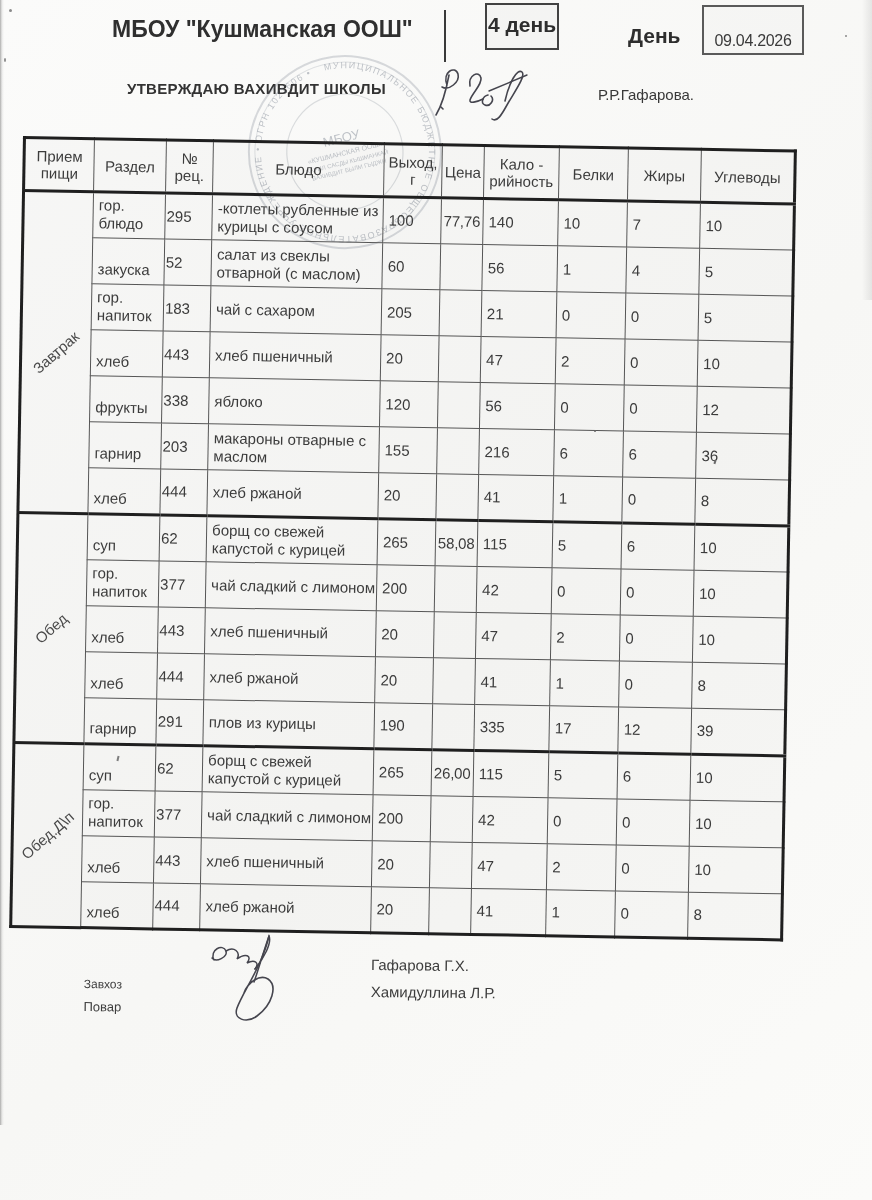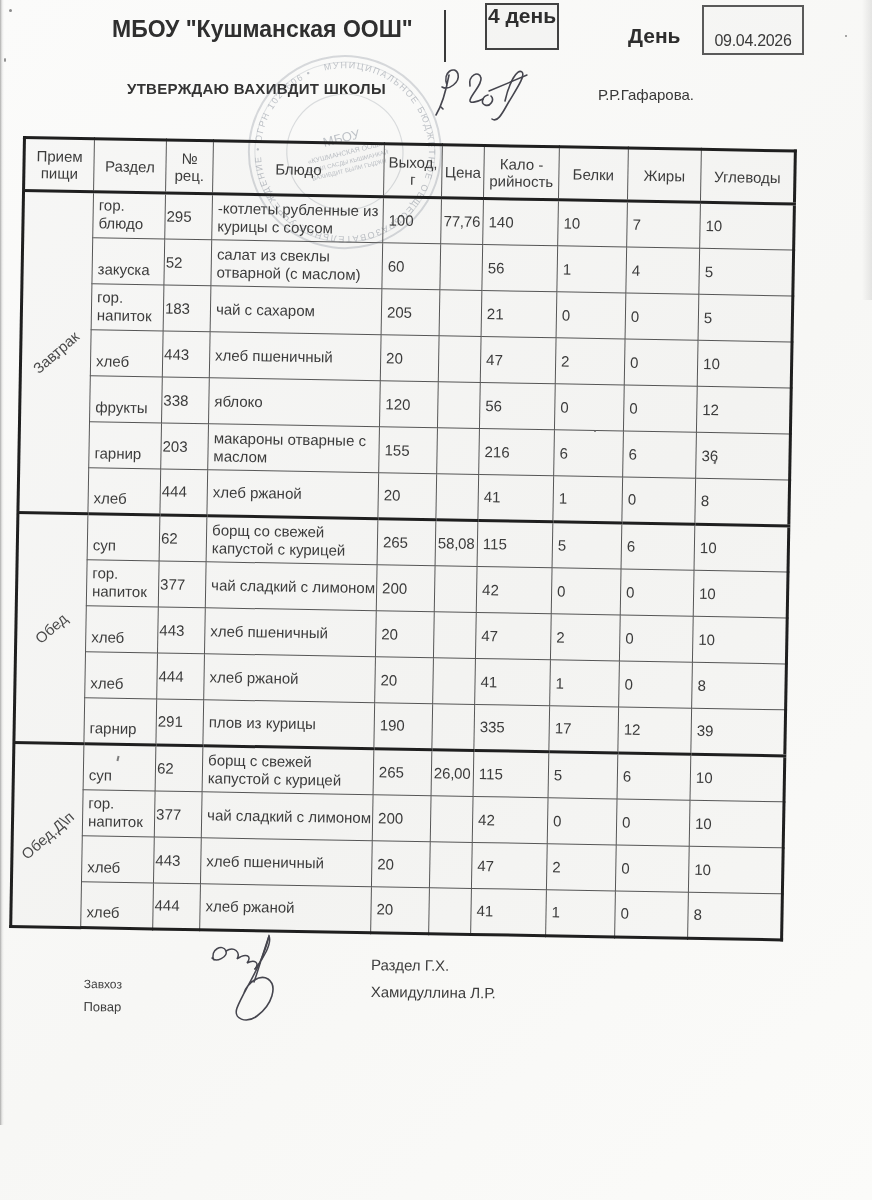--- a/index.html
+++ b/index.html
@@ -17,21 +17,21 @@
     background:linear-gradient(to right,rgba(110,110,110,.55),rgba(160,160,160,.18),transparent);}
   .edge-right{position:absolute;right:0;top:0;width:10px;height:300px;
     background:linear-gradient(to left,rgba(170,170,170,.25),transparent);}
   .speck{position:absolute;background:#8a8a8a;border-radius:50%;}
 
   
   .school-name{position:absolute;left:112px;top:16px;font-size:23px;font-weight:bold;color:#2f2f2f;}
   .header-divider{position:absolute;left:444px;top:10px;width:2px;height:52px;background:#3a3a3a;}
   .day-box{position:absolute;left:485px;top:3px;width:74px;height:47px;
     border:2px solid #424242;background:rgba(0,0,0,.018);
-    display:flex;align-items:flex-end;justify-content:center;padding-bottom:20px;box-sizing:border-box;}
+    display:flex;align-items:flex-end;justify-content:center;padding-bottom:11px;box-sizing:border-box;}
   .day-box span{font-size:21px;font-weight:600;color:#2e2e2e;}
   .day-label{position:absolute;left:628px;top:24px;font-size:21px;font-weight:bold;color:#2e2e2e;}
   .date-box{position:absolute;left:702px;top:5px;width:102px;height:50px;
     border:2px solid #5a5a5a;background:rgba(0,0,0,.012);
     display:flex;align-items:flex-end;justify-content:center;padding-bottom:3px;box-sizing:border-box;}
   .date-box span{font-size:16px;letter-spacing:-.3px;color:#3a3a3a;}
   .approve-line{position:absolute;left:127px;top:80px;font-size:15px;font-weight:bold;letter-spacing:.3px;color:#333;}
   .director-name{position:absolute;left:598px;top:86px;font-size:15px;color:#383838;}
 
   .stamp{position:absolute;left:243px;top:50px;opacity:.55;transform:rotate(-14deg);}
@@ -338,21 +338,21 @@
   </div>
 
   <div class="speck" style="left:57px;top:356px;width:3px;height:3px;background:#777;"></div>
   <div class="speck" style="left:594px;top:430px;width:2px;height:2px;background:#666;"></div>
   <div class="speck" style="left:714px;top:460px;width:2px;height:4px;border-radius:0;transform:rotate(18deg);background:#6a6a6a;"></div>
   <div class="speck" style="left:117px;top:756px;width:2px;height:5px;border-radius:0;transform:rotate(14deg);background:#7d7d7d;"></div>
 
   <div class="footer">
     <div class="cook-label">Повар</div>
     <div class="steward-label">Завхоз</div>
-    <div class="cook-name">Раздел Г.Х.</div>
+    <div class="cook-name">Гафарова Г.Х.</div>
     <div class="steward-name">Хамидуллина Л.Р.</div>
   </div>
 
   <svg class="sig sig-bottom" width="130" height="100" viewBox="0 0 130 100">
     <path d="M18,32 C13,22 27,15 30,23 C32,29 20,35 16,30" stroke-width="1.5"></path>
     <path d="M30,23 C38,18 45,24 41,31 C49,25 57,27 51,35 C59,31 64,35 59,41" stroke-width="1.5"></path>
     <path d="M59,41 C68,30 76,15 73,8 C67,25 62,43 58,54" stroke-width="1.5"></path>
     <path d="M73,8 C66,38 48,62 41,80 C37,91 50,96 61,88 C76,77 82,58 72,51 C64,46 52,54 48,65" stroke-width="1.6"></path>
   </svg>
 

